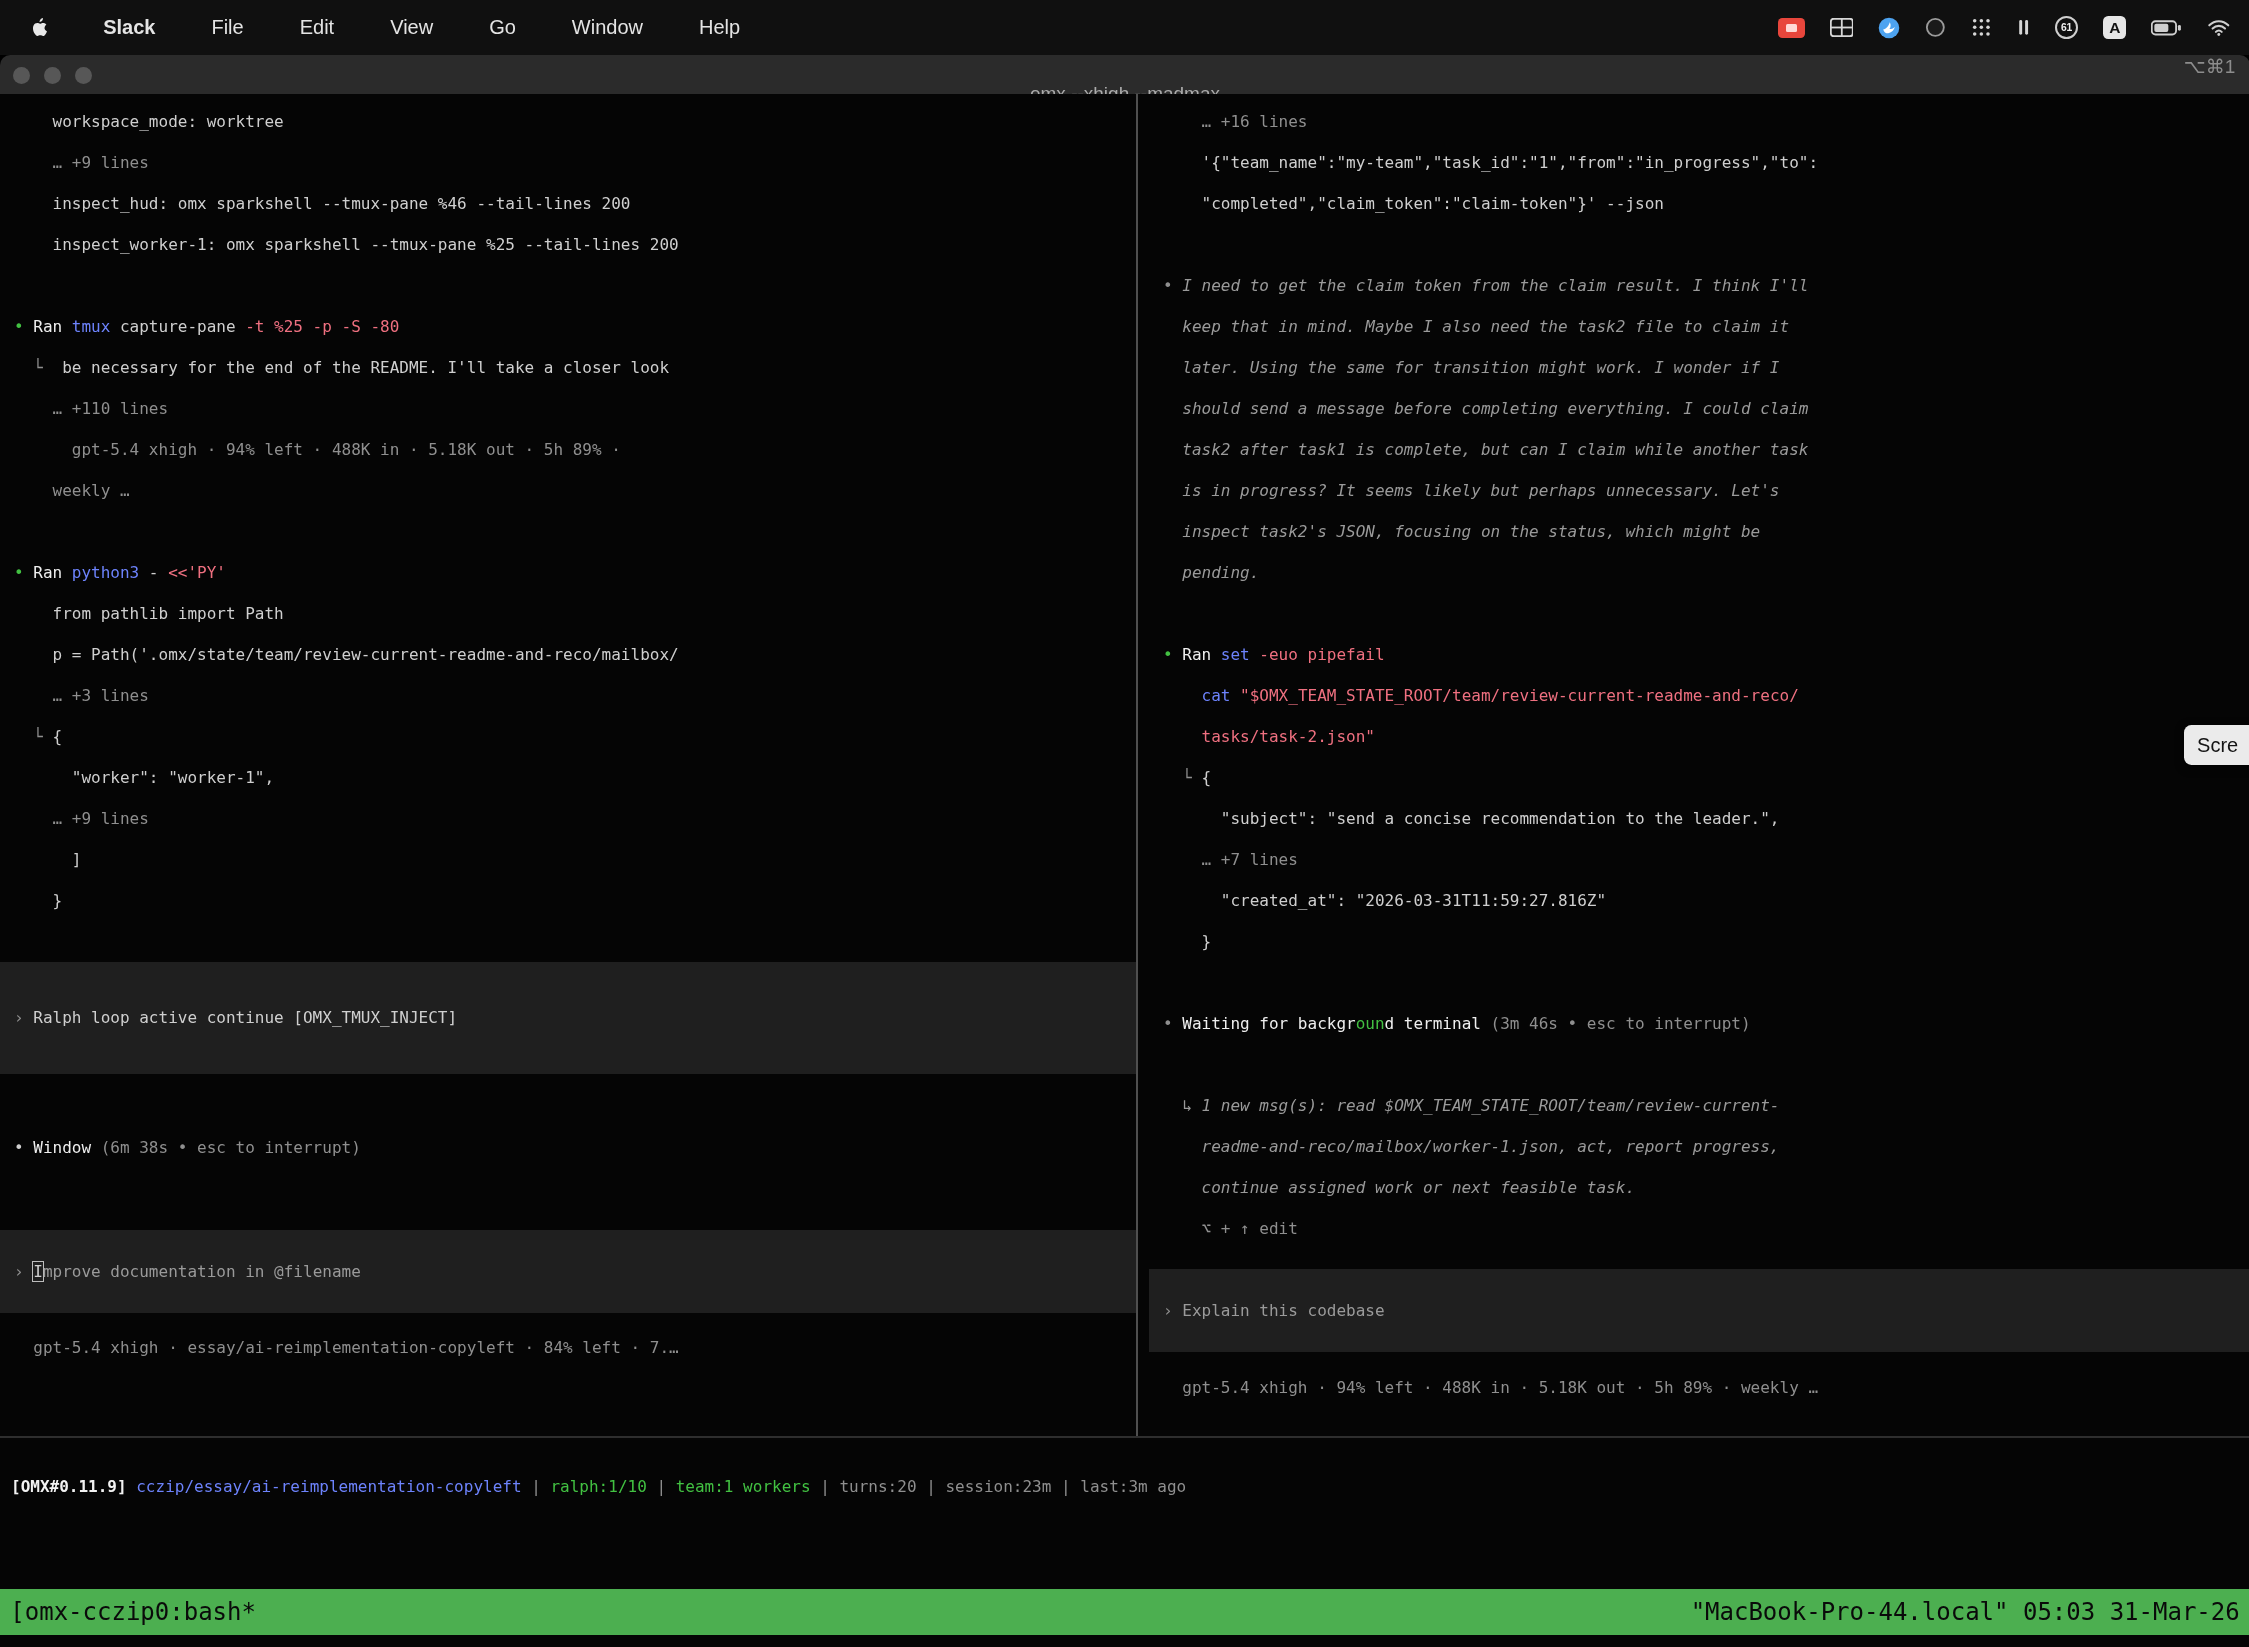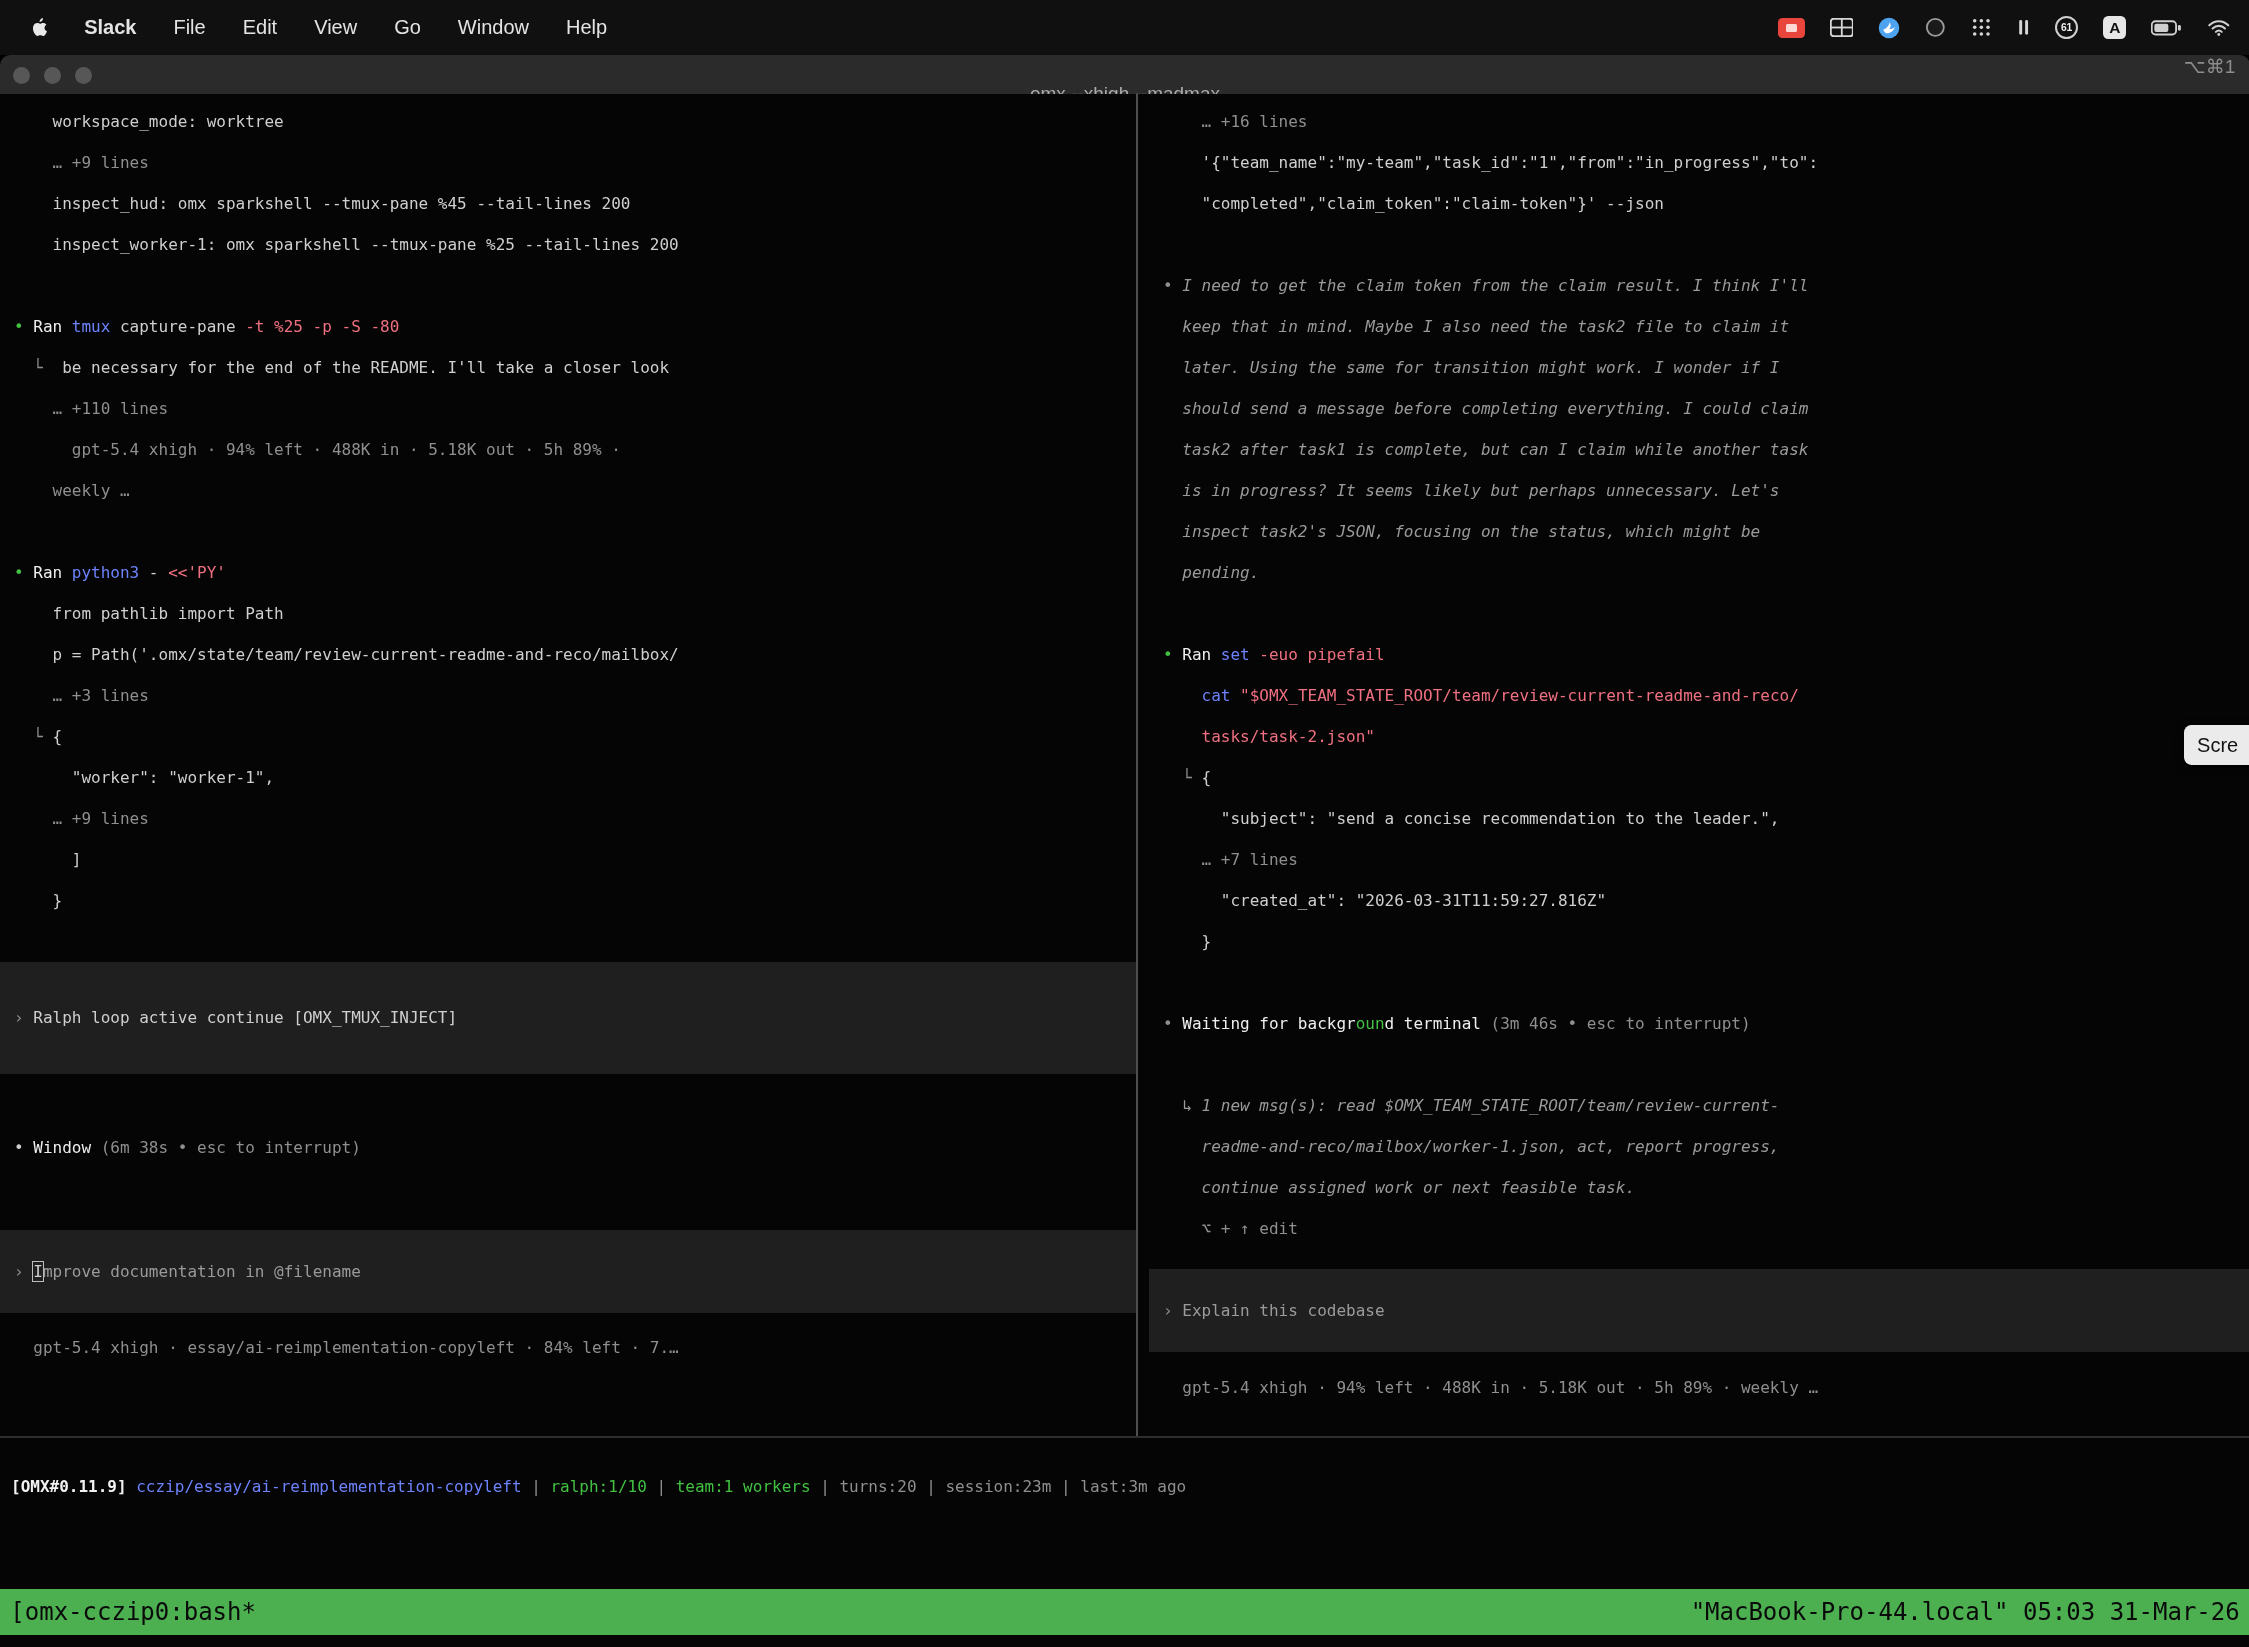--- a/index.html
+++ b/index.html
@@ -6,21 +6,21 @@
   html,body { background:#000; }
   body { width:2250px; height:1648px; overflow:hidden; }
   .screen { position:relative; width:2250px; height:1648px; background:#000; overflow:hidden; }
 
   
   .menubar { position:absolute; top:0; left:0; right:0; height:55px; background:#101010;
              display:flex; align-items:center; justify-content:space-between;
              font:20px "Liberation Sans", sans-serif; color:#e8e8e8; padding:0 19px 0 29.5px; }
   .mb-left { display:flex; align-items:center; gap:37px; }
   .mb-app { font-weight:bold; }
-  .mb-item { color:#e4e4e4; }
+  .mb-item { color:#e4e4e4;margin-left:19px; }
   .mb-right { display:flex; align-items:center; gap:25px; }
   .mb-icon { display:flex; align-items:center; justify-content:center; }
   .rec-badge { width:26.6px; height:20px; background:#e8463c; border-radius:4.4px; display:flex; align-items:center; justify-content:center; }
   .rec-badge .inner { width:11px; height:8px; background:#ffd9d6; border-radius:1.5px; }
   .ring61 { width:23.6px; height:23.6px; border:2.2px solid #cfcfcf; border-radius:50%;
             display:flex; align-items:center; justify-content:center; font:bold 10.3px "Liberation Sans", sans-serif; color:#efefef; }
   .abox { width:23px; height:23px; background:#e6e6e6; border-radius:5.2px; color:#111;
           display:flex; align-items:center; justify-content:center; font:bold 15.5px "Liberation Sans", sans-serif; }
 
   
@@ -172,21 +172,21 @@
     </div>
     <div class="tb-title">omx --xhigh --madmax</div>
     <div class="tb-right">⌥⌘1</div>
   </div>
 
   <main class="term">
 
     <section class="pane pane-left">
       <div class="row"><span class="fg">    workspace_mode: worktree</span></div>
       <div class="row"><span class="dim">    … +9 lines</span></div>
-      <div class="row"><span class="fg">    inspect_hud: omx sparkshell --tmux-pane %45 --tail-lines 200</span></div>
+      <div class="row"><span class="fg">    inspect_hud: omx sparkshell --tmux-pane %46 --tail-lines 200</span></div>
       <div class="row"><span class="fg">    inspect_worker-1: omx sparkshell --tmux-pane %25 --tail-lines 200</span></div>
       <div class="row"></div>
       <div class="row"><span class="bgr">• </span><span class="bold">Ran </span><span class="blue">tmux</span><span class="fg"> capture-pane </span><span class="red">-t %25 -p -S -80</span></div>
       <div class="row"><span class="dim">  └  </span><span class="fg">be necessary for the end of the README. I'll take a closer look</span></div>
       <div class="row"><span class="dim">    … +110 lines</span></div>
       <div class="row"><span class="dim">      gpt-5.4 xhigh · 94% left · 488K in · 5.18K out · 5h 89% ·</span></div>
       <div class="row"><span class="dim">    weekly …</span></div>
       <div class="row"></div>
       <div class="row"><span class="bgr">• </span><span class="bold">Ran </span><span class="blue">python3</span><span class="fg"> - </span><span class="red">&lt;&lt;'PY'</span></div>
       <div class="row"><span class="fg">    from pathlib import Path</span></div>

